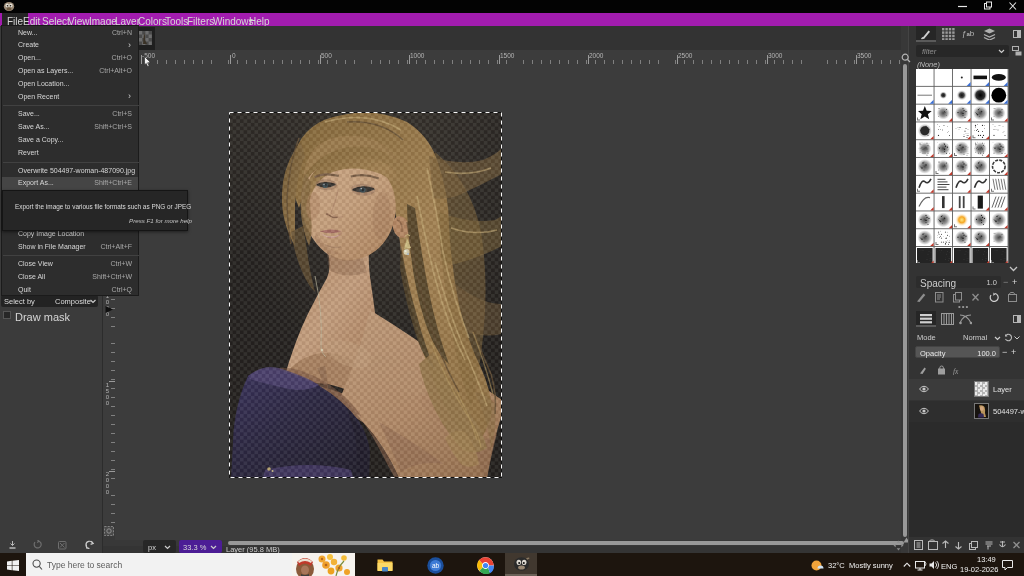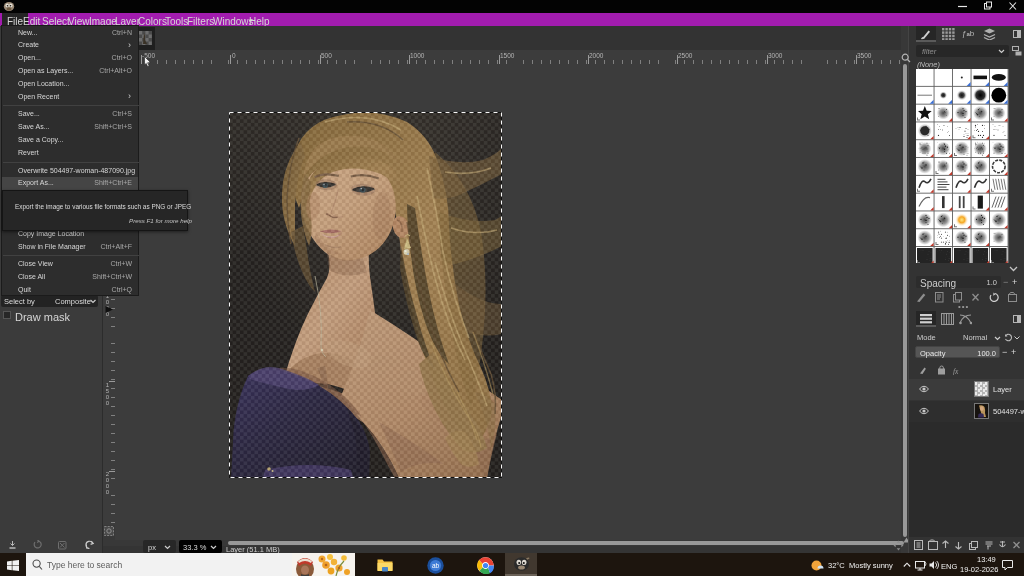--- a/index.html
+++ b/index.html
@@ -303,27 +303,27 @@
   <svg class="icon" style="left:903px;top:537px" width="7" height="6" viewBox="0 0 7 6">
       <path d="M3.5 0.5L6.5 5.5H0.5Z" fill="#9a9a9a"></path>
     </svg>
 
   <div class="abs" style="left:143px;top:540px;width:33px;height:13px;background:#272727;border-radius:2px;">
      <span class="txt" style="left:5px;top:2.5px;font-size:7.5px;color:#d8d8d8;">px</span>
      <svg class="icon" style="left:21px;top:5px" width="7" height="5" viewBox="0 0 7 5">
         <path d="M1 1l2.5 2.5L6 1" stroke="#ccc" stroke-width="1.2" fill="none"></path>
       </svg>
   </div>
-  <div class="abs" style="left:179px;top:540px;width:43px;height:13px;background:#000000;border-radius:2px;">
+  <div class="abs" style="left:179px;top:540px;width:43px;height:13px;background:#4c1d95;border-radius:2px;">
      <span class="txt" style="left:4px;top:2.5px;font-size:7.5px;color:#d8d8d8;">33.3 %</span>
      <svg class="icon" style="left:31px;top:5px" width="7" height="5" viewBox="0 0 7 5">
         <path d="M1 1l2.5 2.5L6 1" stroke="#ccc" stroke-width="1.2" fill="none"></path>
       </svg>
   </div>
-  <span class="txt" style="left:226px;top:544.5px;font-size:7.5px;color:#cfcfcf;">Layer (51.1 MB)</span>
+  <span class="txt" style="left:226px;top:544.5px;font-size:7.5px;color:#cfcfcf;">Layer (95.8 MB)</span>
 
   <svg class="icon" style="left:143px;top:56px" width="9" height="11" viewBox="0 0 9 11">
       <path d="M1.5 0.5 L7.5 6.5 L4.6 6.8 L6.2 10 L4.6 10.6 L3.2 7.4 L1.5 9 Z" fill="#f4f4f4" stroke="#222" stroke-width="0.6"></path>
     </svg>
   <svg class="icon" style="left:105px;top:305px" width="9" height="9" viewBox="0 0 9 9">
       <path d="M0.5 1 L8 4.5 L0.5 8 Z" fill="#101010"></path>
     </svg>
 
   <div class="abs" id="leftpanel"></div>
   <div class="abs" style="left:1px;top:295px;width:97px;height:12px;background:#232323;border-radius:2px;color:#dcdcdc;font-size:7.5px;">

